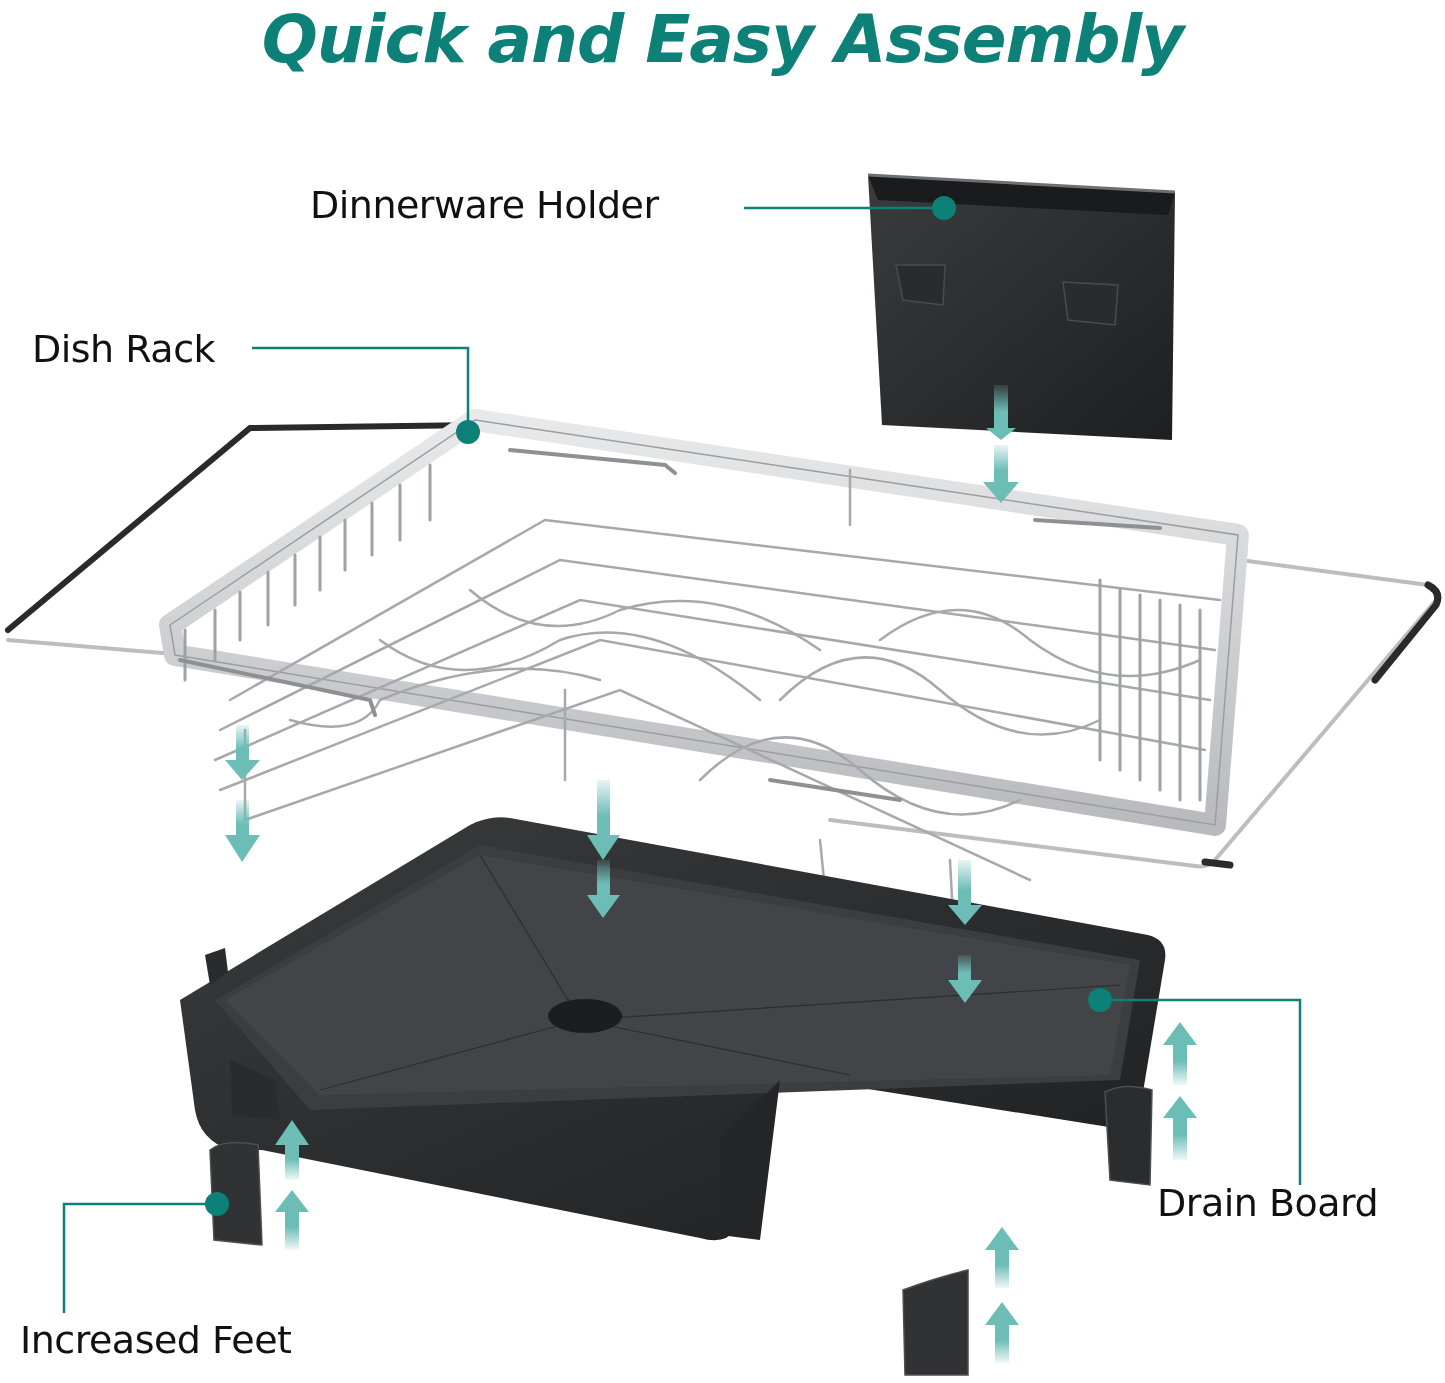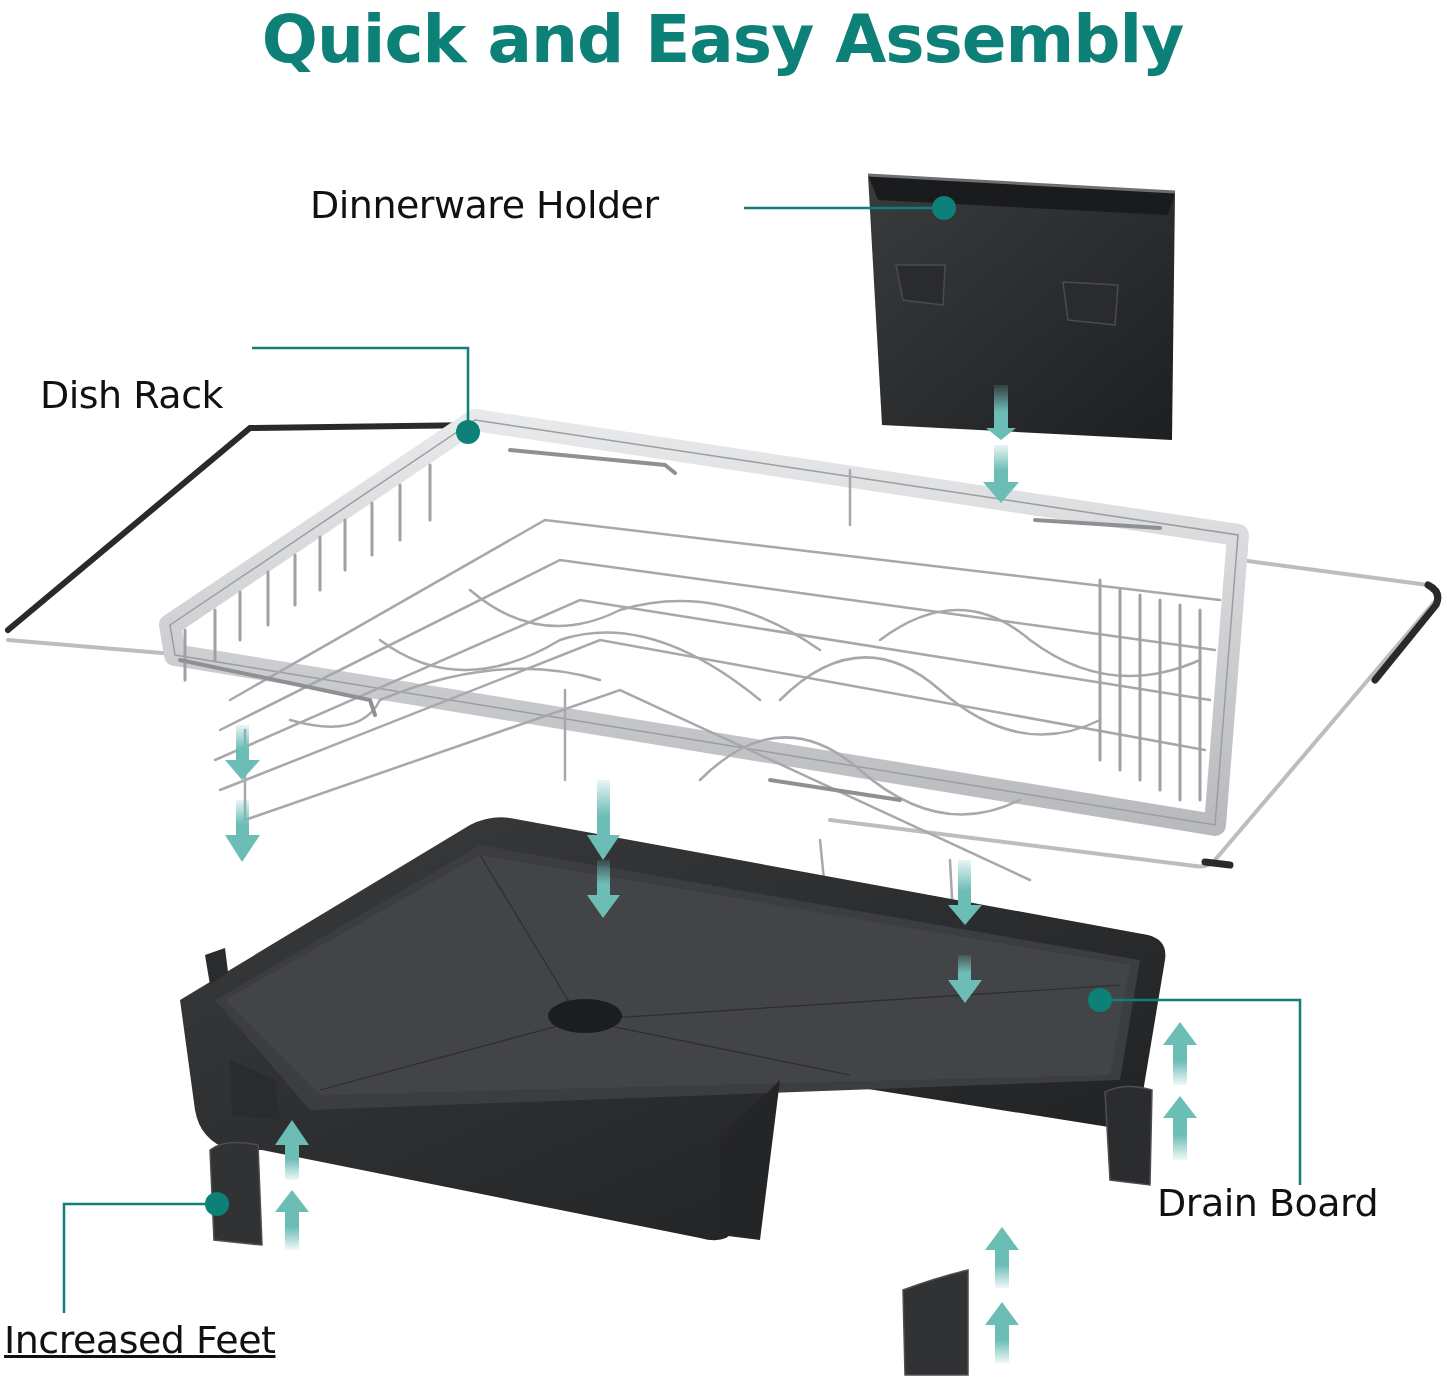--- a/index.html
+++ b/index.html
@@ -1,19 +1,19 @@
 <!DOCTYPE html>
 <html><head>
 <meta charset="utf-8">
 <style>
   html, body { margin: 0; padding: 0; background: #ffffff; }
   body { width: 1445px; height: 1383px; position: relative; overflow: hidden;
          font-family: "DejaVu Sans", sans-serif; }
   .title { position: absolute; left: 0; top: 0; width: 1445px; text-align: center;
-           font-family: "DejaVu Sans", sans-serif; font-weight: 700; 
+           font-family: "DejaVu Sans", sans-serif; font-weight: 700; font-style: italic;
            font-size: 66px; letter-spacing: -1px; line-height: 80px; color: #0d8077; }
   .label { position: absolute; font-family: "DejaVu Sans", sans-serif; font-size: 38px;
            color: #111111; letter-spacing: -0.5px; line-height: 46px; white-space: nowrap; }
   svg.art { position: absolute; left: 0; top: 0; }
 </style>
 </head>
 <body>
 
 <div class="title">Quick and Easy Assembly</div>
 
@@ -196,15 +196,15 @@
   </g>
   <g fill="#0d8077">
     <circle cx="944" cy="208" r="12"></circle>
     <circle cx="468" cy="432" r="12"></circle>
     <circle cx="1100" cy="1000" r="12"></circle>
     <circle cx="217" cy="1204" r="12"></circle>
   </g>
 </svg>
 
 <div class="label" style="left:310px; top:182px;text-align:right;">Dinnerware Holder</div>
-<div class="label" style="left:40px; top:326px;margin-top:46px;">Dish Rack</div>
+<div class="label" style="left:32px; top:326px;">Dish Rack</div>
 <div class="label" style="left:1157px; top:1180px;">Drain Board</div>
-<div class="label" style="left:4px; top:1317px;text-decoration:underline;">Increased Feet</div>
+<div class="label" style="left:20px; top:1317px;">Increased Feet</div>
 
 </body></html>

